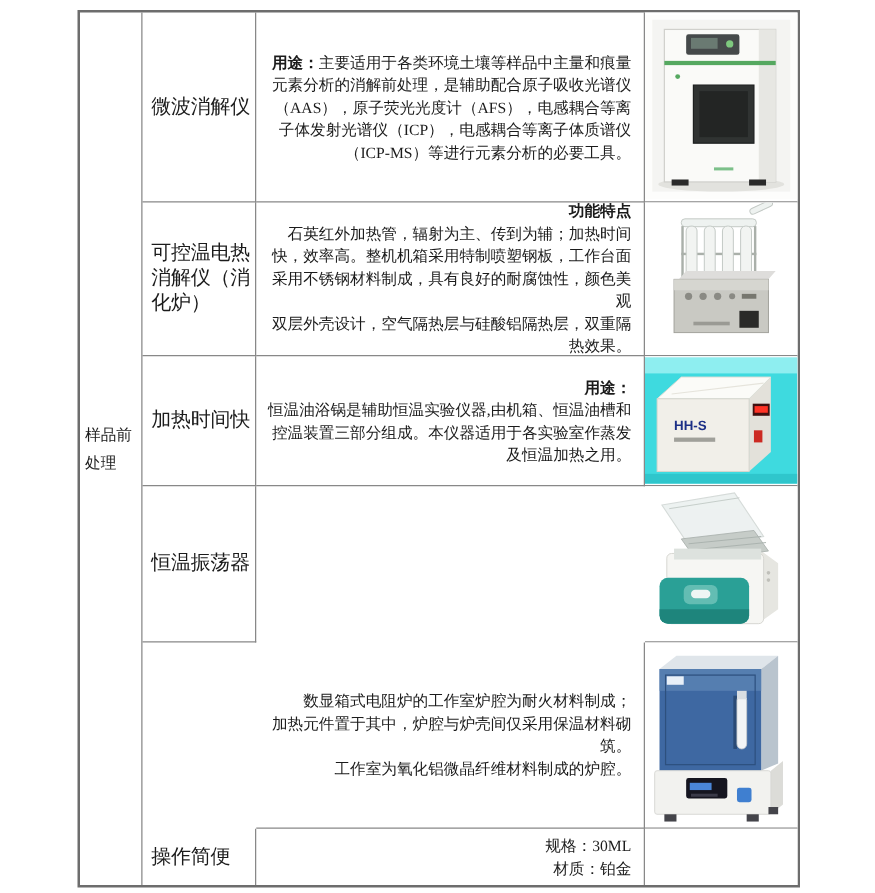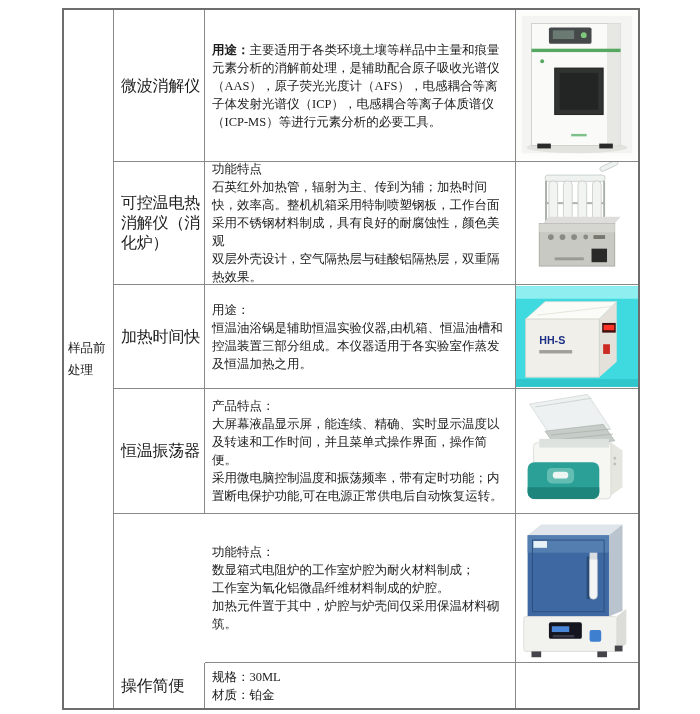--- a/index.html
+++ b/index.html
@@ -17,22 +17,22 @@
         justify-content:center;padding-left:4px;font-size:12.5px;line-height:22px;
         border-bottom:none;}
   .name-cell{grid-column:2;display:flex;align-items:center;
         padding:0 3px 0 7px;font-size:16px;line-height:20px;letter-spacing:-0.2px;}
   .desc-cell{grid-column:3;display:flex;flex-direction:column;justify-content:center;
         padding:5px 10px 5px 7px;}
   .img-cell{grid-column:4;display:flex;align-items:center;justify-content:flex-end;
         background:#ffffff;}
   .img-cell svg{display:block;width:100%;height:100%;}
   .r1{grid-row:1}.r2{grid-row:2}.r3{grid-row:3}.r4{grid-row:4}.r5{grid-row:5}.r6{grid-row:6}
-  p{margin:0;font-size:12.5px;line-height:18px;}
-  .hd{font-weight:normal;}
+  p{margin:0;font-size:12.5px;line-height:18px;text-align:right;}
+  .hd{font-weight:bold;}
   .inline-hd{font-weight:bold;}
 </style>
 </head>
 <body>
 
 <div class="page">
   <div class="equip-table">
 
     <div class="cell cat-cell">
       <div>样品前</div>
@@ -110,25 +110,20 @@
         <rect x="10" y="34" width="76" height="60" fill="#f1efe9" stroke="#d8d5cc" stroke-width="0.8"></rect>
         <text x="24" y="60" font-size="11" font-weight="bold" fill="#1c2f86" font-family="Liberation Sans, sans-serif">HH-S</text>
         <rect x="24" y="66" width="34" height="3.5" fill="#6a6a66" opacity="0.6"></rect>
         <rect x="89" y="38" width="14" height="10" fill="#401010"></rect>
         <rect x="90.5" y="40" width="11" height="5.5" fill="#ff3326"></rect>
         <rect x="90" y="60" width="7" height="10" fill="#cc2a22"></rect>
       </svg>
     </div>
 
     <div class="cell name-cell r4">恒温振荡器</div>
-    <div class="cell desc-cell r4">
-      <p class="hd">产品特点：</p>
-      <p>大屏幕液晶显示屏，能连续、精确、实时显示温度以及转速和工作时间，并且菜单式操作界面，操作简便。</p>
-      <p>采用微电脑控制温度和振荡频率，带有定时功能；内置断电保护功能,可在电源正常供电后自动恢复运转。</p>
-    </div>
     <div class="cell img-cell r4 last-col">
       <svg viewBox="0 0 126 125">
         <rect x="0" y="0" width="126" height="125" fill="#ffffff"></rect>
         <polygon points="14,14 74,4 98,40 38,50" fill="#dfe7e6" opacity="0.55" stroke="#b4beba" stroke-width="0.9"></polygon>
         <line x1="20" y1="17" x2="78" y2="8" stroke="#c4ccc8" stroke-width="0.8"></line>
         <polygon points="96,52 110,62 110,100 96,110" fill="#e6e6e1"></polygon>
         <polygon points="30,42 90,35 102,52 42,59" fill="#c6ccc8" stroke="#a8b0ac" stroke-width="0.7"></polygon>
         <line x1="36" y1="46" x2="96" y2="40" stroke="#aab2ae" stroke-width="0.8"></line>
         <line x1="40" y1="51" x2="100" y2="45" stroke="#aab2ae" stroke-width="0.8"></line>
         <rect x="18" y="54" width="80" height="58" rx="4" fill="#f6f6f3" stroke="#d6d6d0" stroke-width="0.8"></rect>
@@ -136,24 +131,23 @@
         <rect x="12" y="74" width="74" height="38" rx="7" fill="#2aa096"></rect>
         <path d="M12 100 h74 v5 a7 7 0 0 1 -7 7 h-60 a7 7 0 0 1 -7 -7 z" fill="#1e857c"></path>
         <rect x="32" y="80" width="28" height="16" rx="5" fill="#63bdb3"></rect>
         <rect x="38" y="84" width="16" height="7" rx="3.5" fill="#eef6f4"></rect>
         <circle cx="102" cy="70" r="1.5" fill="#c0c0ba"></circle>
         <circle cx="102" cy="76" r="1.5" fill="#c0c0ba"></circle>
       </svg>
     </div>
 
     <div class="cell desc-cell r5">
-      <p class="hd">功能特点：</p>
       <p>数显箱式电阻炉的工作室炉腔为耐火材料制成；</p>
+      <p>加热元件置于其中，炉腔与炉壳间仅采用保温材料砌筑。</p>
       <p>工作室为氧化铝微晶纤维材料制成的炉腔。</p>
-      <p>加热元件置于其中，炉腔与炉壳间仅采用保温材料砌筑。</p>
     </div>
     <div class="cell img-cell r5 last-col">
       <svg viewBox="0 0 126 149">
         <rect x="0" y="0" width="126" height="149" fill="#ffffff"></rect>
         <polygon points="12,20 96,20 110,9 26,9" fill="#dfe5ea"></polygon>
         <polygon points="96,20 110,9 110,98 96,104" fill="#b9c4ce"></polygon>
         <rect x="12" y="20" width="84" height="84" fill="#3e68a2"></rect>
         <rect x="12" y="20" width="84" height="18" fill="#5b83b4" opacity="0.8"></rect>
         <rect x="17" y="25" width="74" height="74" fill="none" stroke="#2d507e" stroke-width="1"></rect>
         <rect x="18" y="26" width="14" height="7" fill="#e8f0f8"></rect>

